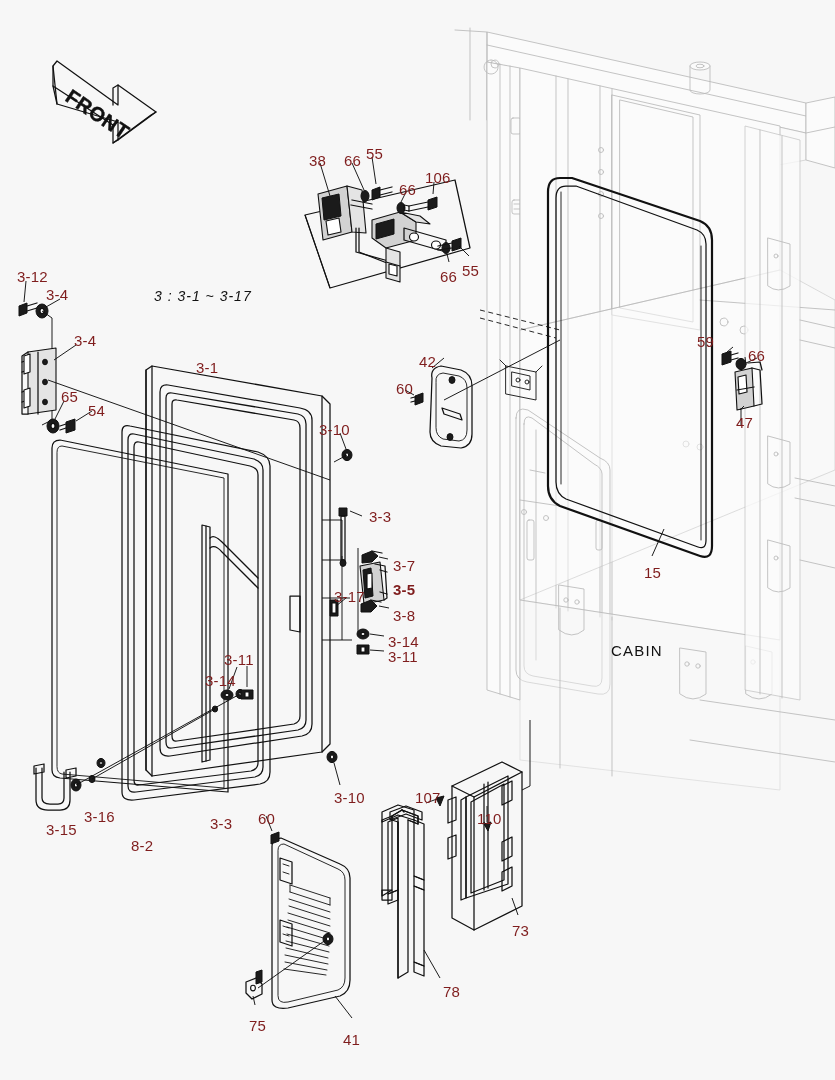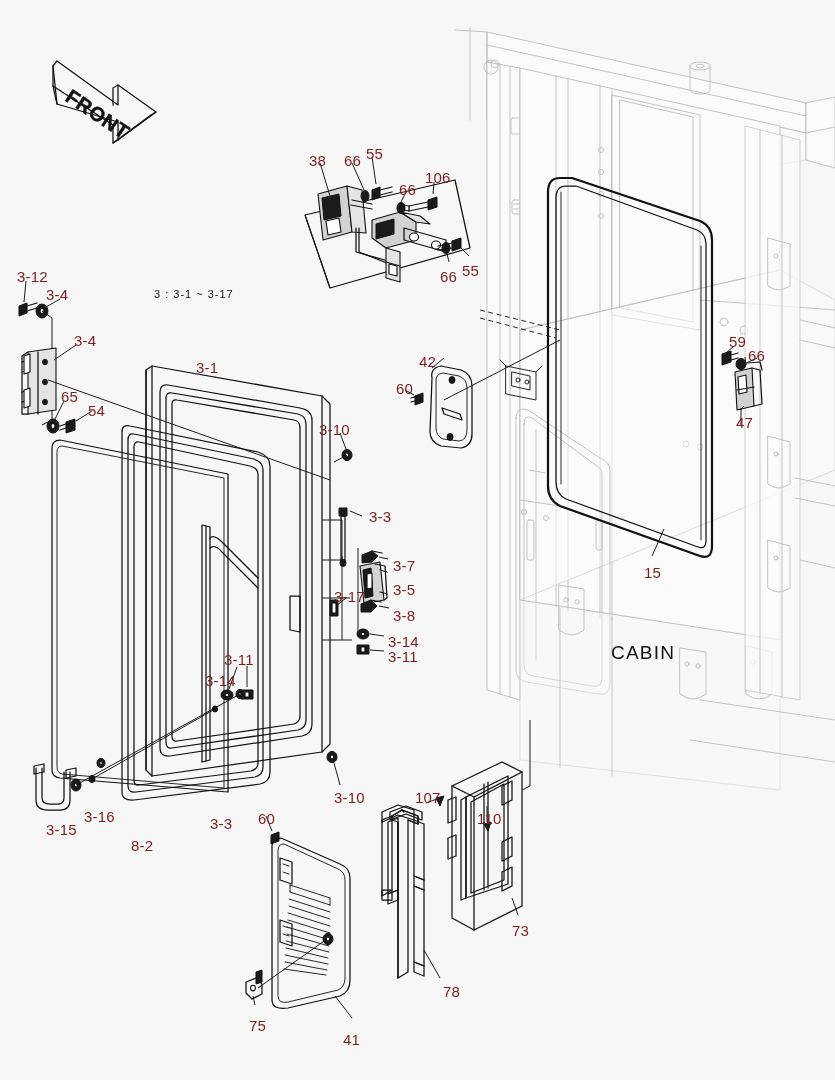--- a/index.html
+++ b/index.html
@@ -12,22 +12,22 @@
   }
   #sheet{position:absolute;left:0;top:0;width:835px;height:1080px;}
   .lbl{
     position:absolute;
     font-family:"Liberation Sans", sans-serif;
     font-size:15px;
     color:#7f1d1d;
     white-space:nowrap;
     letter-spacing:0.2px;
   }
-  .note{position:absolute;font-size:11px;color:#111;white-space:nowrap;letter-spacing:1px;}
-  .cabin{position:absolute;font-size:19px;color:#111;letter-spacing:1.2px;}
+  .note{position:absolute;font-size:14px;color:#111;white-space:nowrap;letter-spacing:1px;font-style:italic;}
+  .cabin{position:absolute;font-size:15px;color:#111;letter-spacing:1.2px;}
   svg{display:block;}
 </style>
 </head>
 <body>
 
 <svg id="sheet" viewBox="0 0 835 1080">
   <defs>
     <style>
       .d{fill:none;stroke:#111;stroke-width:1.25;stroke-linejoin:round;stroke-linecap:round;}
       .dt{fill:none;stroke:#111;stroke-width:0.9;stroke-linejoin:round;stroke-linecap:round;}
@@ -566,27 +566,27 @@
     <div class="lbl" style="left: 462px; top: 262px;">55</div>
     <div class="lbl" style="left: 17px; top: 268px;">3-12</div>
     <div class="lbl" style="left: 46px; top: 286px;">3-4</div>
     <div class="lbl" style="left: 74px; top: 332px;">3-4</div>
     <div class="lbl" style="left: 61px; top: 388px;">65</div>
     <div class="lbl" style="left: 88px; top: 402px;">54</div>
     <div class="lbl" style="left: 196px; top: 359px;">3-1</div>
     <div class="lbl" style="left: 319px; top: 421px;">3-10</div>
     <div class="lbl" style="left: 419px; top: 353px;">42</div>
     <div class="lbl" style="left: 396px; top: 380px;">60</div>
-    <div class="lbl" style="left: 729px; top: 333px;">59</div>
+    <div class="lbl" style="left: 697px; top: 333px;">59</div>
     <div class="lbl" style="left: 748px; top: 347px;">66</div>
     <div class="lbl" style="left: 736px; top: 414px;">47</div>
     <div class="lbl" style="left: 644px; top: 564px;">15</div>
     <div class="lbl" style="left: 369px; top: 508px;">3-3</div>
     <div class="lbl" style="left: 393px; top: 557px; text-align: center;">3-7</div>
-    <div class="lbl" style="left: 393px; top: 581px;">3-5</div>
+    <div class="lbl" style="left: 393px; top: 581px; font-weight: bold;">3-5</div>
     <div class="lbl" style="left: 334px; top: 588px;">3-17</div>
     <div class="lbl" style="left: 393px; top: 607px;">3-8</div>
     <div class="lbl" style="left: 388px; top: 633px;">3-14</div>
     <div class="lbl" style="left: 388px; top: 648px;">3-11</div>
     <div class="lbl" style="left: 224px; top: 651px;">3-11</div>
     <div class="lbl" style="left: 205px; top: 672px;">3-14</div>
     <div class="lbl" style="left: 46px; top: 821px;">3-15</div>
     <div class="lbl" style="left: 84px; top: 808px;">3-16</div>
     <div class="lbl" style="left: 131px; top: 837px;">8-2</div>
     <div class="lbl" style="left: 210px; top: 815px;">3-3</div>

